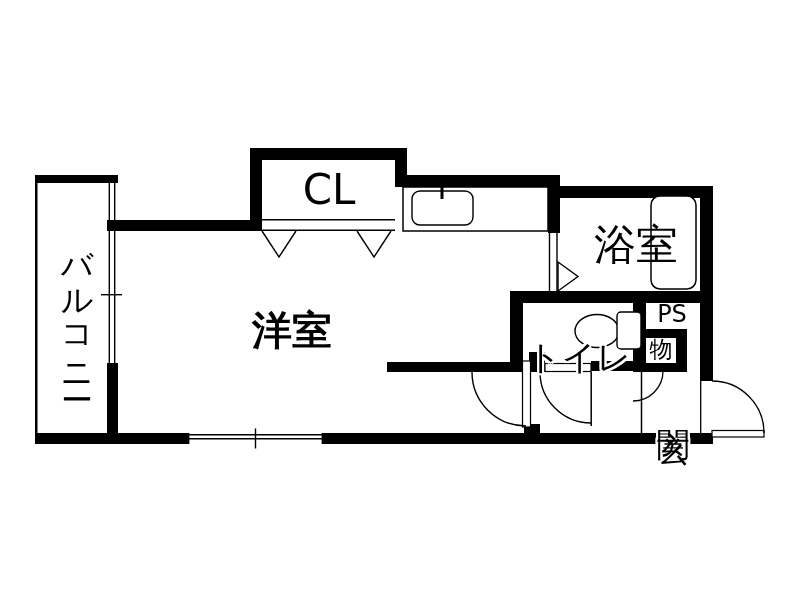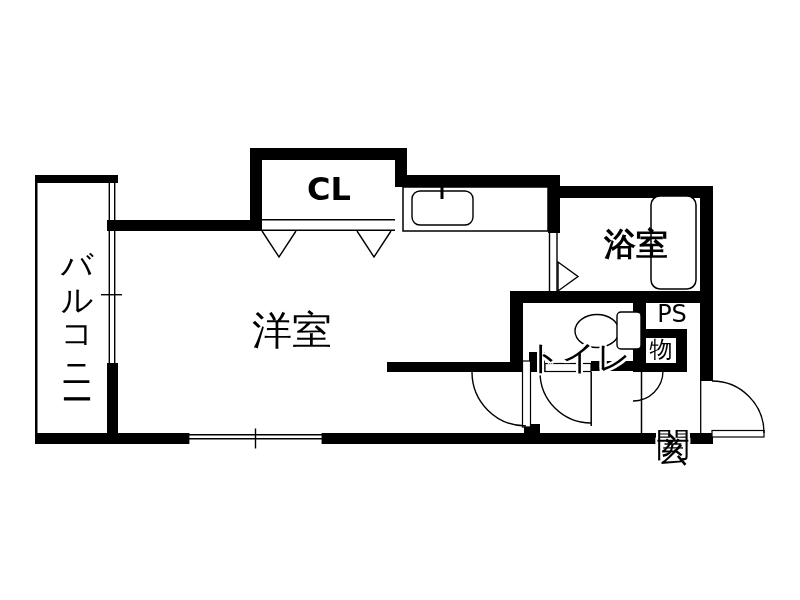--- a/index.html
+++ b/index.html
@@ -6,22 +6,22 @@
   body{width:800px;height:600px;overflow:hidden;}
   #plan{position:relative;width:800px;height:600px;background:#fff;
         font-family:"DejaVu Sans","Liberation Sans",sans-serif;}
   #plan svg{position:absolute;left:0;top:0;}
   .label{position:absolute;transform:translate(-50%,-50%);color:#000;
          white-space:nowrap;font-weight:500;line-height:1.1;}
   .label.center{text-align:center;}
   .vtext{writing-mode:vertical-rl;text-orientation:mixed;letter-spacing:2px;}
   .halo{text-shadow:-2px -2px 0 #fff,2px -2px 0 #fff,-2px 2px 0 #fff,2px 2px 0 #fff,
         -2px 0 0 #fff,2px 0 0 #fff,0 -2px 0 #fff,0 2px 0 #fff;}
-  .fs40{font-size:40px;}
-  .fs38{font-size:32px;font-weight:bold;}
+  .fs40{font-size:40px;font-weight:bold;}
+  .fs38{font-size:42px;}
   .fs33{font-size:33px;}
   .fs32{font-size:32px;}
   .fs30{font-size:24px;}
   .fs29{font-size:34px;margin-top:28px;}
   .fs23{font-size:23px;}
 </style>
 </head>
 <body>
 
 <div id="plan">

